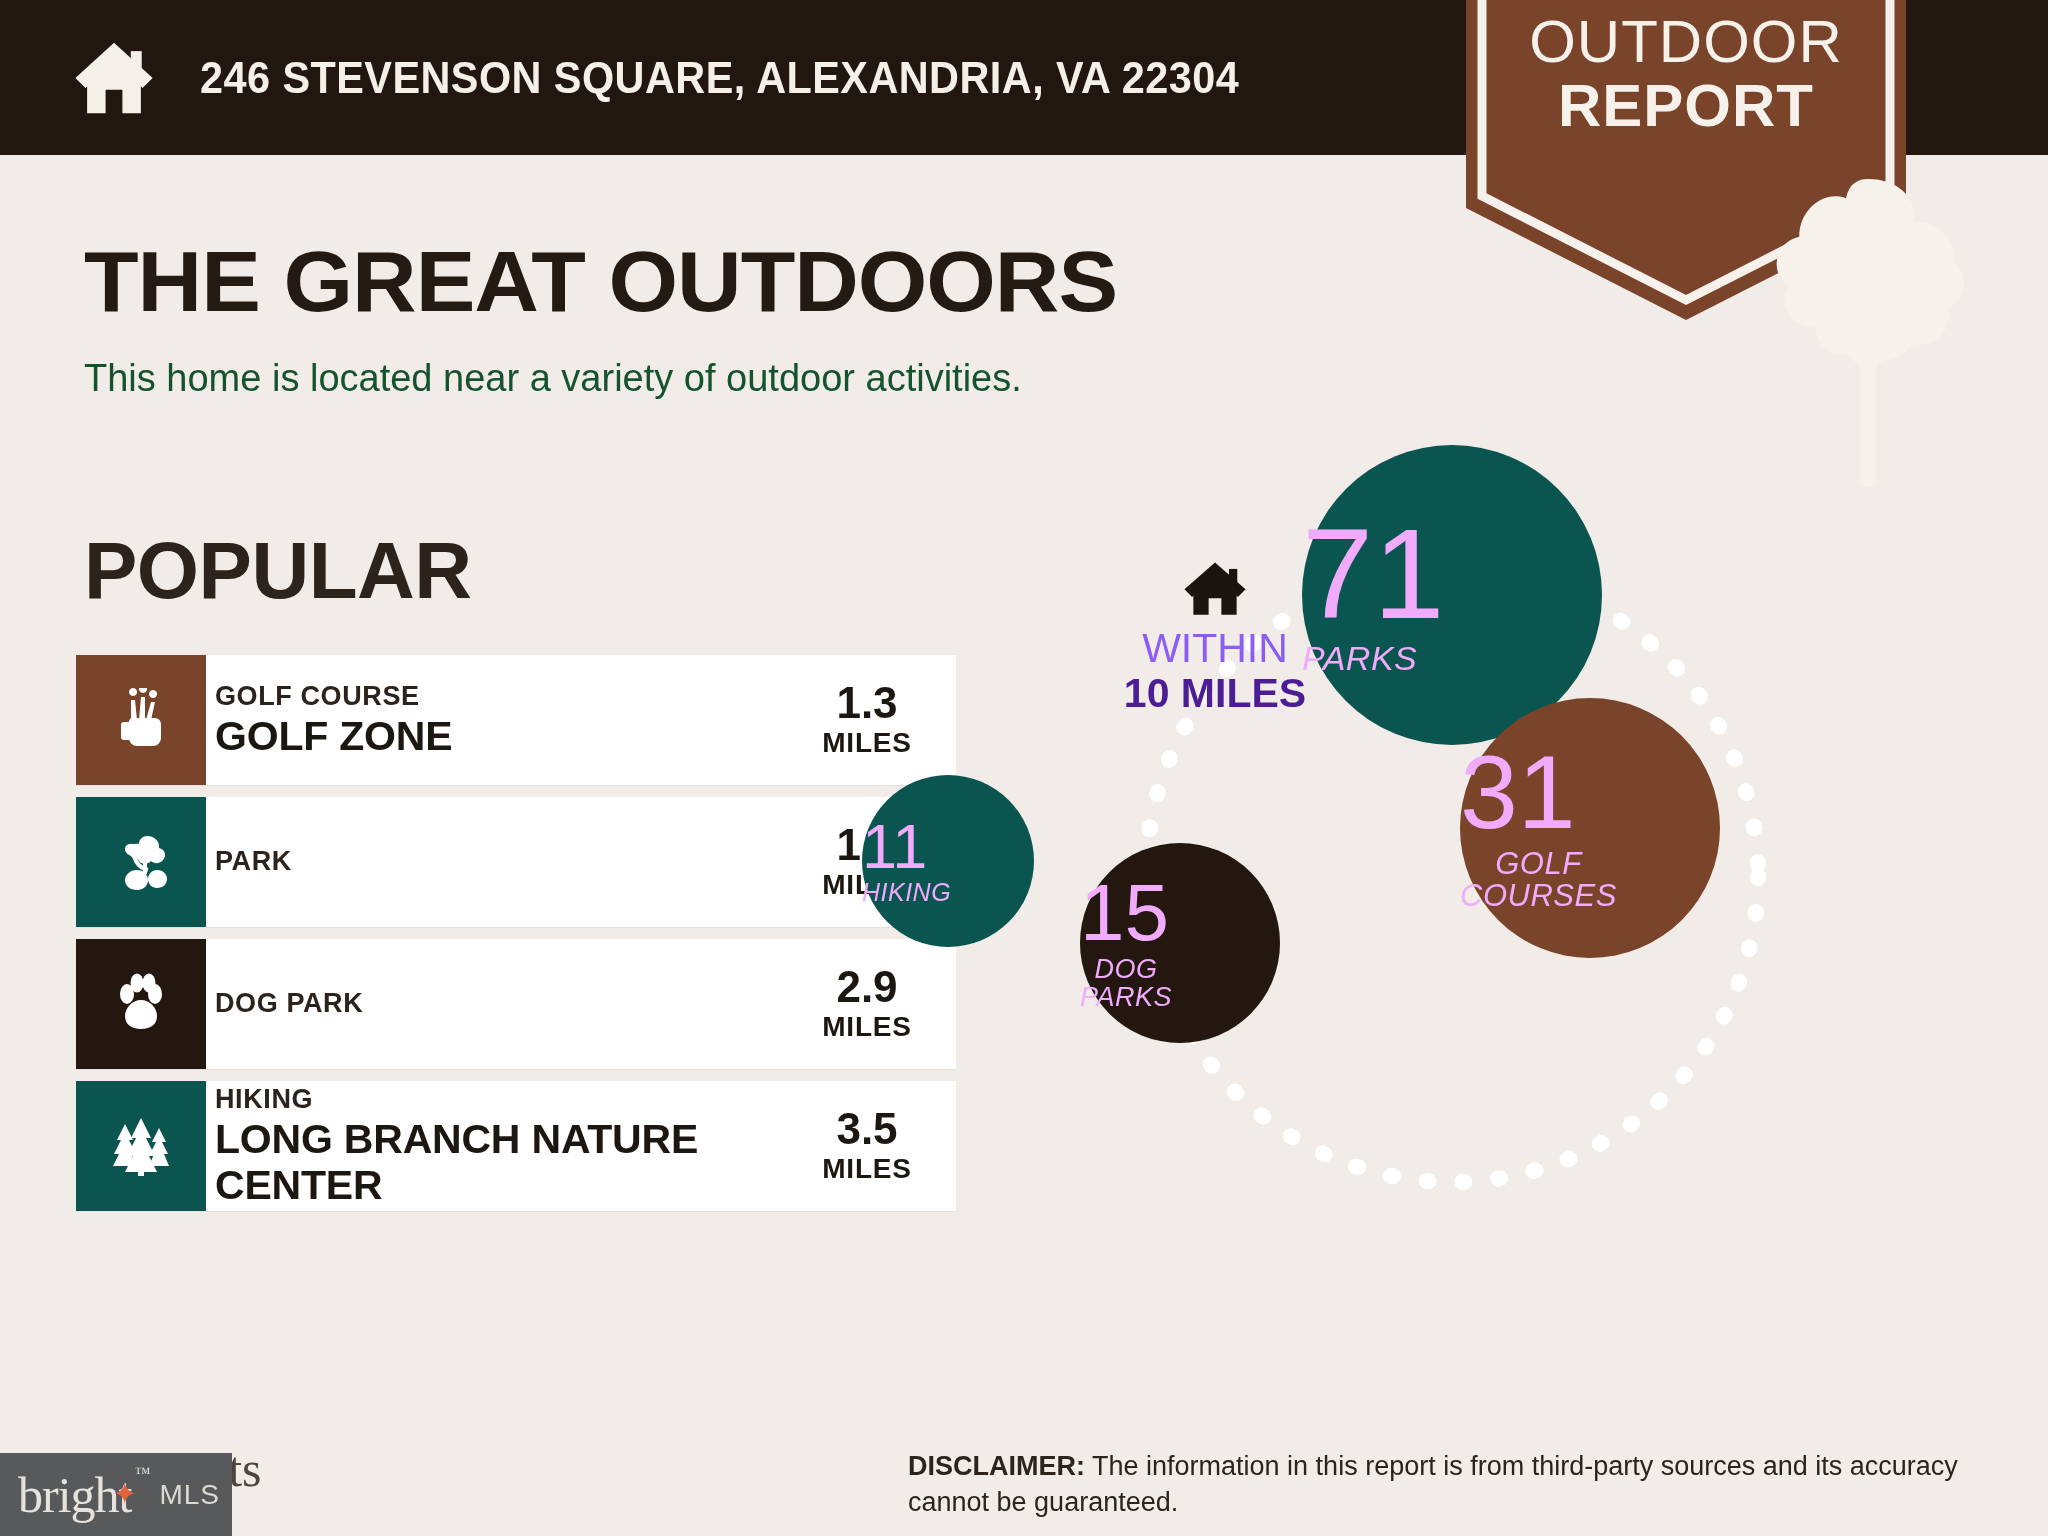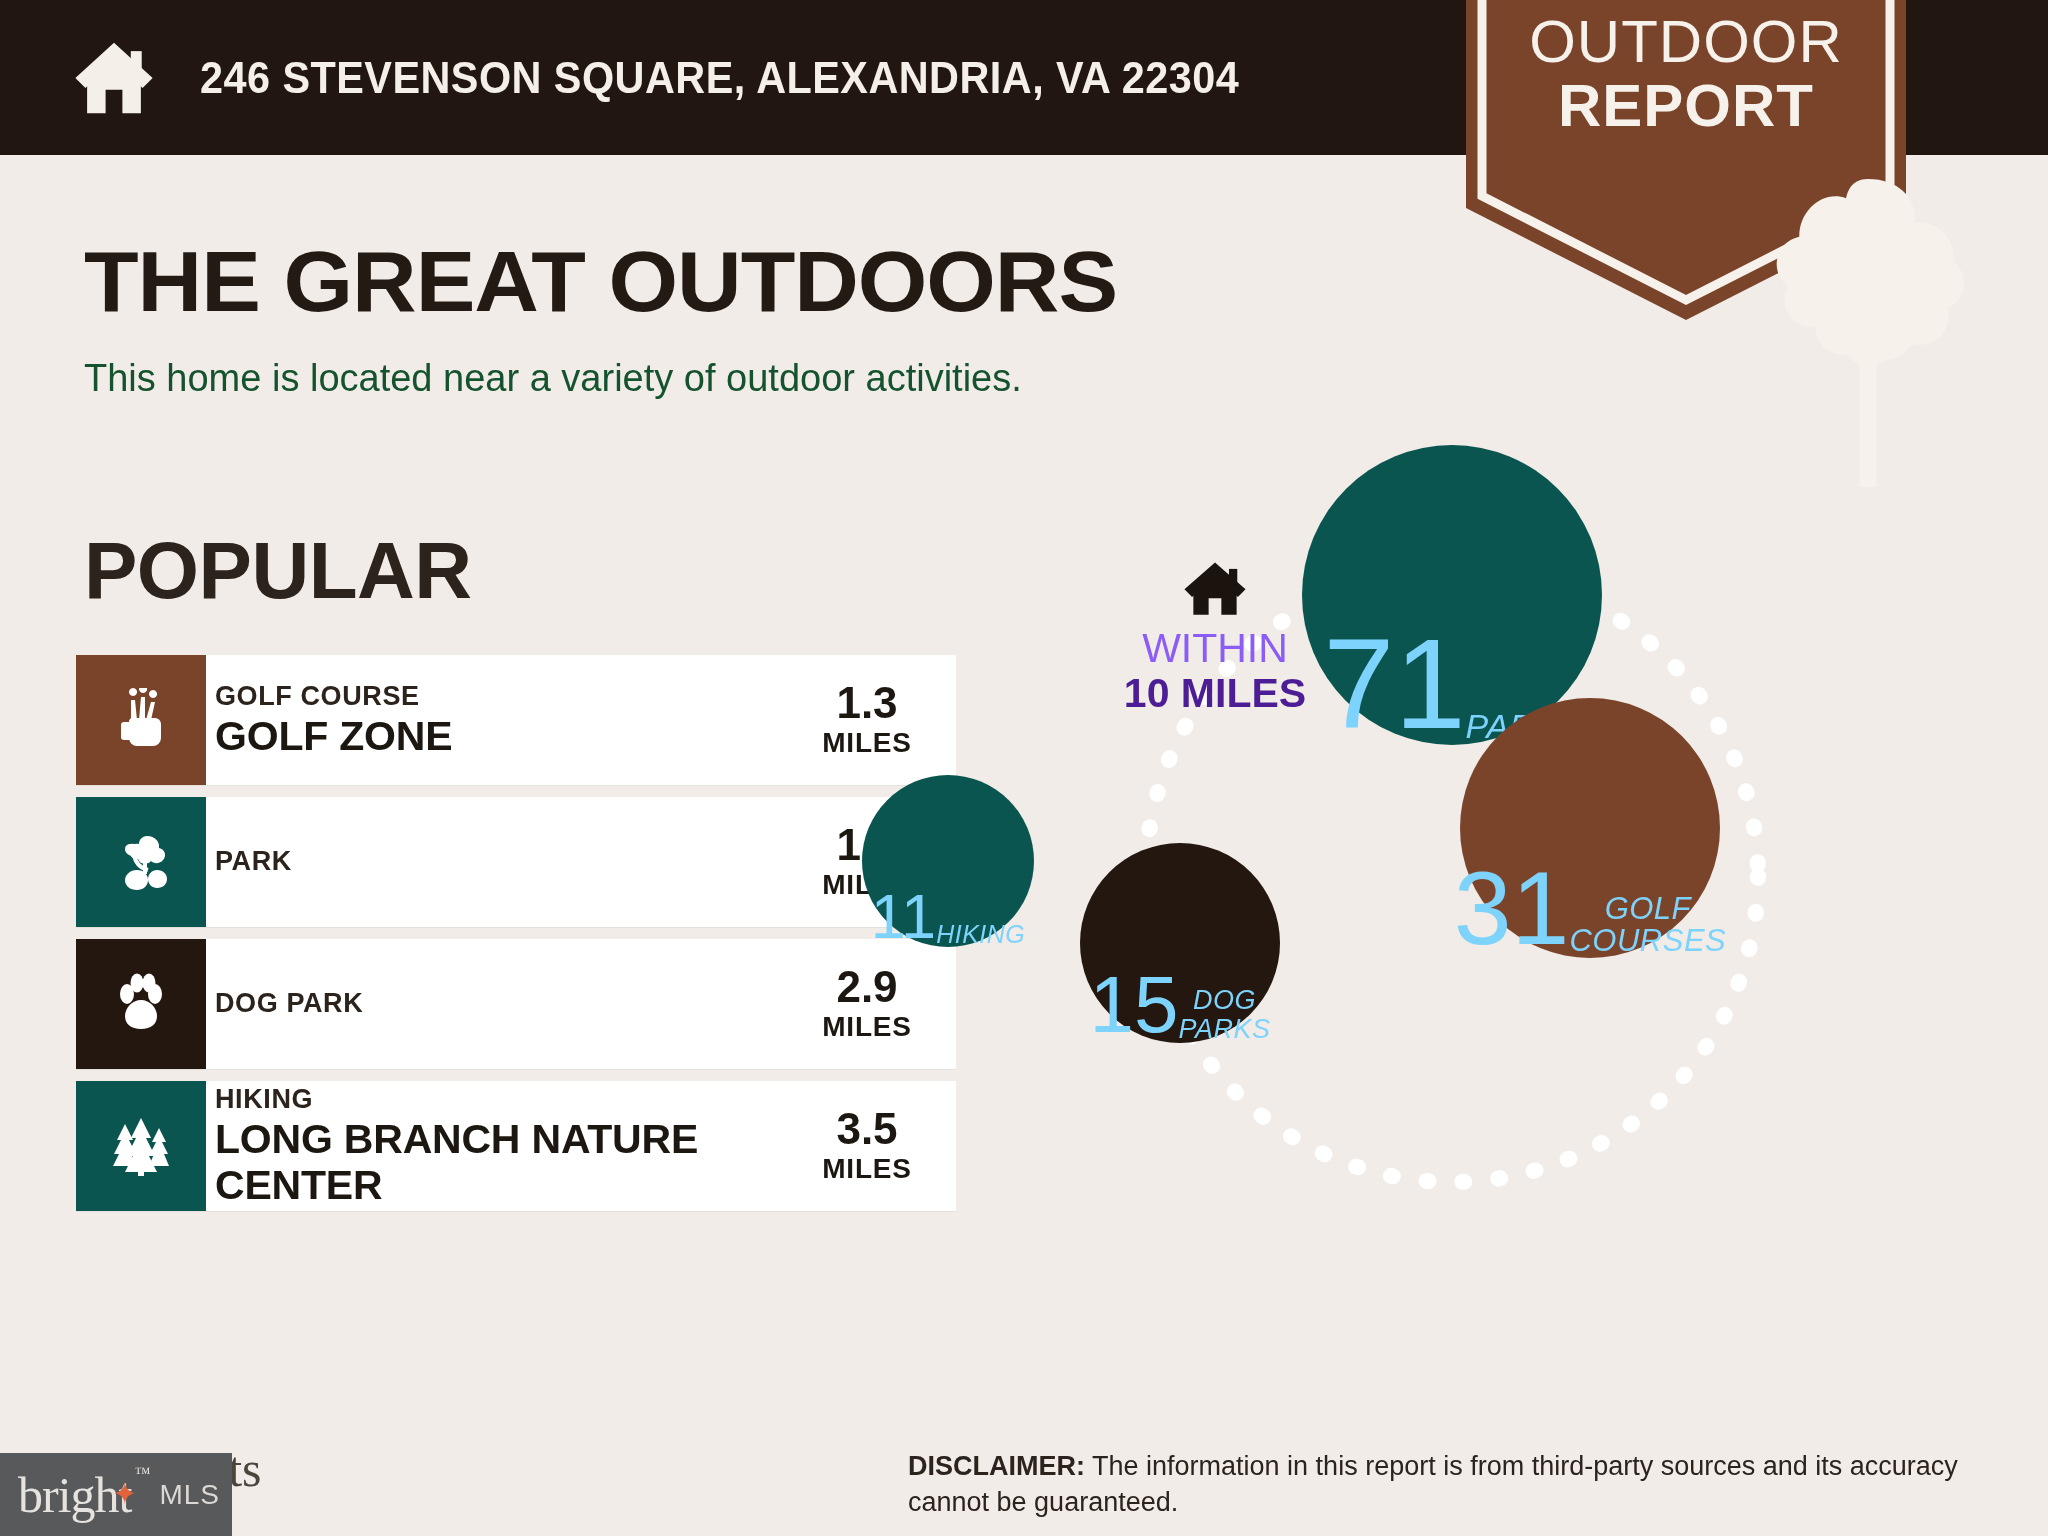--- a/index.html
+++ b/index.html
@@ -88,22 +88,22 @@
   }
   .pdist { flex: 0 0 160px; display:flex; flex-direction:column; align-items:center; justify-content:center; padding-right: 18px; }
   .pdnum { font-size: 44px; font-weight: 700; color: #1d1711; line-height: 1.0;
            font-family: "Liberation Sans Narrow", "Liberation Sans", sans-serif; }
   .pdunit { font-size: 28px; font-weight: 700; color: #1d1711; letter-spacing: 0.8px; margin-top: 2px;
             font-family: "Liberation Sans Narrow", "Liberation Sans", sans-serif; }
 
   
   .bubbles { position: absolute; left: 1080px; top: 430px; width: 900px; height: 880px; }
   .dotring { position:absolute; left:0; top:0; width: 900px; height: 880px; }
-  .bub { position:absolute; border-radius: 50%; display:flex; flex-direction:row;
-         align-items:flex-end; justify-content:center; color:#7dd3fc; }
+  .bub { position:absolute; border-radius: 50%; display:flex; flex-direction:column;
+         align-items:flex-start; justify-content:center; color:#f0abfc; }
   .bub .num { font-weight: 400; line-height: 0.95;
               font-family: "Liberation Sans Narrow", "Liberation Sans", sans-serif; }
   .bub .lbl { font-weight: 400; line-height: 1.05; text-align:center; letter-spacing: 0.5px;
               font-family: "Liberation Sans Narrow", "Liberation Sans", sans-serif; font-style: italic; }
 
   .bub-parks { left: 222px; top: 15px; width: 300px; height: 300px; background: #0b5550; }
   .bub-parks .num { font-size: 128px; }
   .bub-parks .lbl { font-size: 34px; margin-top: 6px; }
 
   .bub-golf { left: 380px; top: 268px; width: 260px; height: 260px; background: #7a442b; }

